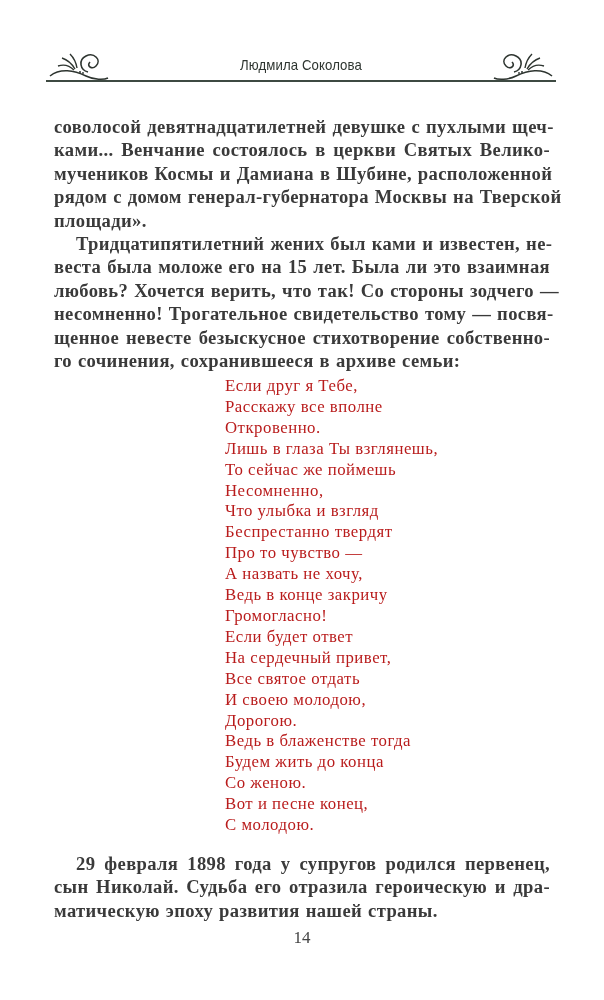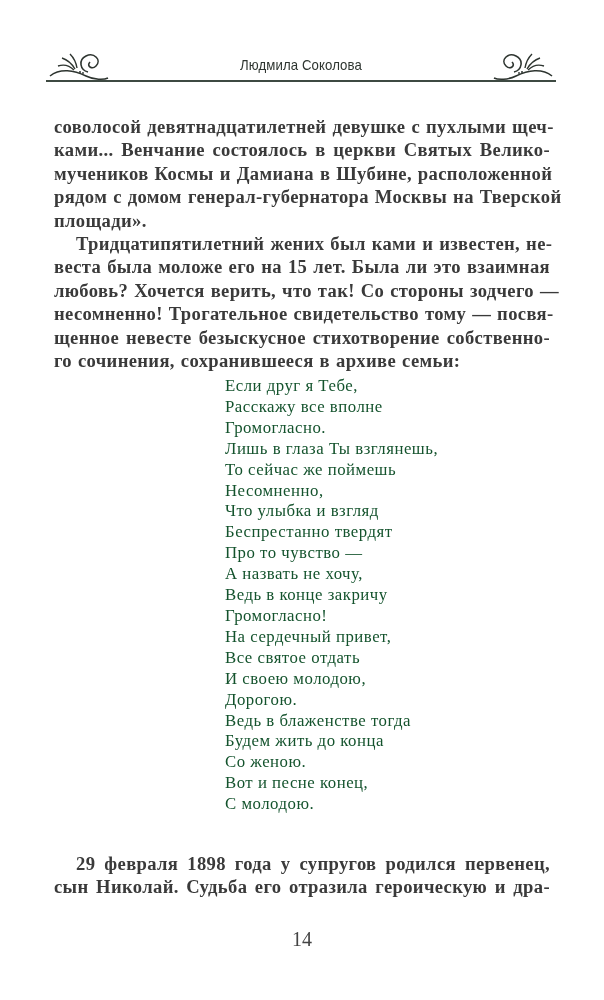--- a/index.html
+++ b/index.html
@@ -79,33 +79,33 @@
     .para-2 { top: 232px; }
     .para-3 { top: 844px; margin-top: 8px; }
 
     .poem {
       position: absolute;
       left: 225px;
       top: 376px;
       font-size: 16.8px;
       line-height: 20.9px;
       letter-spacing: 0.5px;
-      color: #14532d;
+      color: #b91c1c;
     }
     .poem .verse {
       display: block;
       white-space: nowrap;
     }
     .page-number {
       position: absolute;
       left: 0;
       width: 604px;
       top: 928px;
       text-align: center;
-      font-size: 20px;
+      font-size: 17px;
       color: #444;
     }
   </style>
 </head>
 <body>
 
 <div class="page-header">
   <div class="ornament ornament-left">
     <svg viewBox="0 0 62 36" xmlns="http://www.w3.org/2000/svg">
       <path d="M2 30 C 12 22, 26 24, 38 30 C 46 34, 56 34, 60 32" stroke="#2e3530" stroke-width="1.6" fill="none"></path>
@@ -145,39 +145,41 @@
   <span class="line">веста была моложе его на 15 лет. Была ли это взаимная</span>
   <span class="line">любовь? Хочется верить, что так! Со стороны зодчего —</span>
   <span class="line">несомненно! Трогательное свидетельство тому — посвя-</span>
   <span class="line">щенное невесте безыскусное стихотворение собственно-</span>
   <span class="line last">го сочинения, сохранившееся в архиве семьи:</span>
 </div>
 
 <div class="poem">
   <span class="verse">Если друг я Тебе,</span>
   <span class="verse">Расскажу все вполне</span>
-  <span class="verse">Громогласно.</span>
+  <span class="verse">Откровенно.</span>
   <span class="verse">Лишь в глаза Ты взглянешь,</span>
   <span class="verse">То сейчас же поймешь</span>
   <span class="verse">Несомненно,</span>
   <span class="verse">Что улыбка и взгляд</span>
   <span class="verse">Беспрестанно твердят</span>
   <span class="verse">Про то чувство —</span>
   <span class="verse">А назвать не хочу,</span>
   <span class="verse">Ведь в конце закричу</span>
   <span class="verse">Громогласно!</span>
+  <span class="verse">Если будет ответ</span>
   <span class="verse">На сердечный привет,</span>
   <span class="verse">Все святое отдать</span>
   <span class="verse">И своею молодою,</span>
   <span class="verse">Дорогою.</span>
   <span class="verse">Ведь в блаженстве тогда</span>
   <span class="verse">Будем жить до конца</span>
   <span class="verse">Со женою.</span>
   <span class="verse">Вот и песне конец,</span>
   <span class="verse">С молодою.</span>
 </div>
 
 <div class="body-text para-3">
   <span class="line indent">29 февраля 1898 года у супругов родился первенец,</span>
   <span class="line">сын Николай. Судьба его отразила героическую и дра-</span>
+  <span class="line last">матическую эпоху развития нашей страны.</span>
 </div>
 
 <div class="page-number">14</div>
 
 </body></html>

